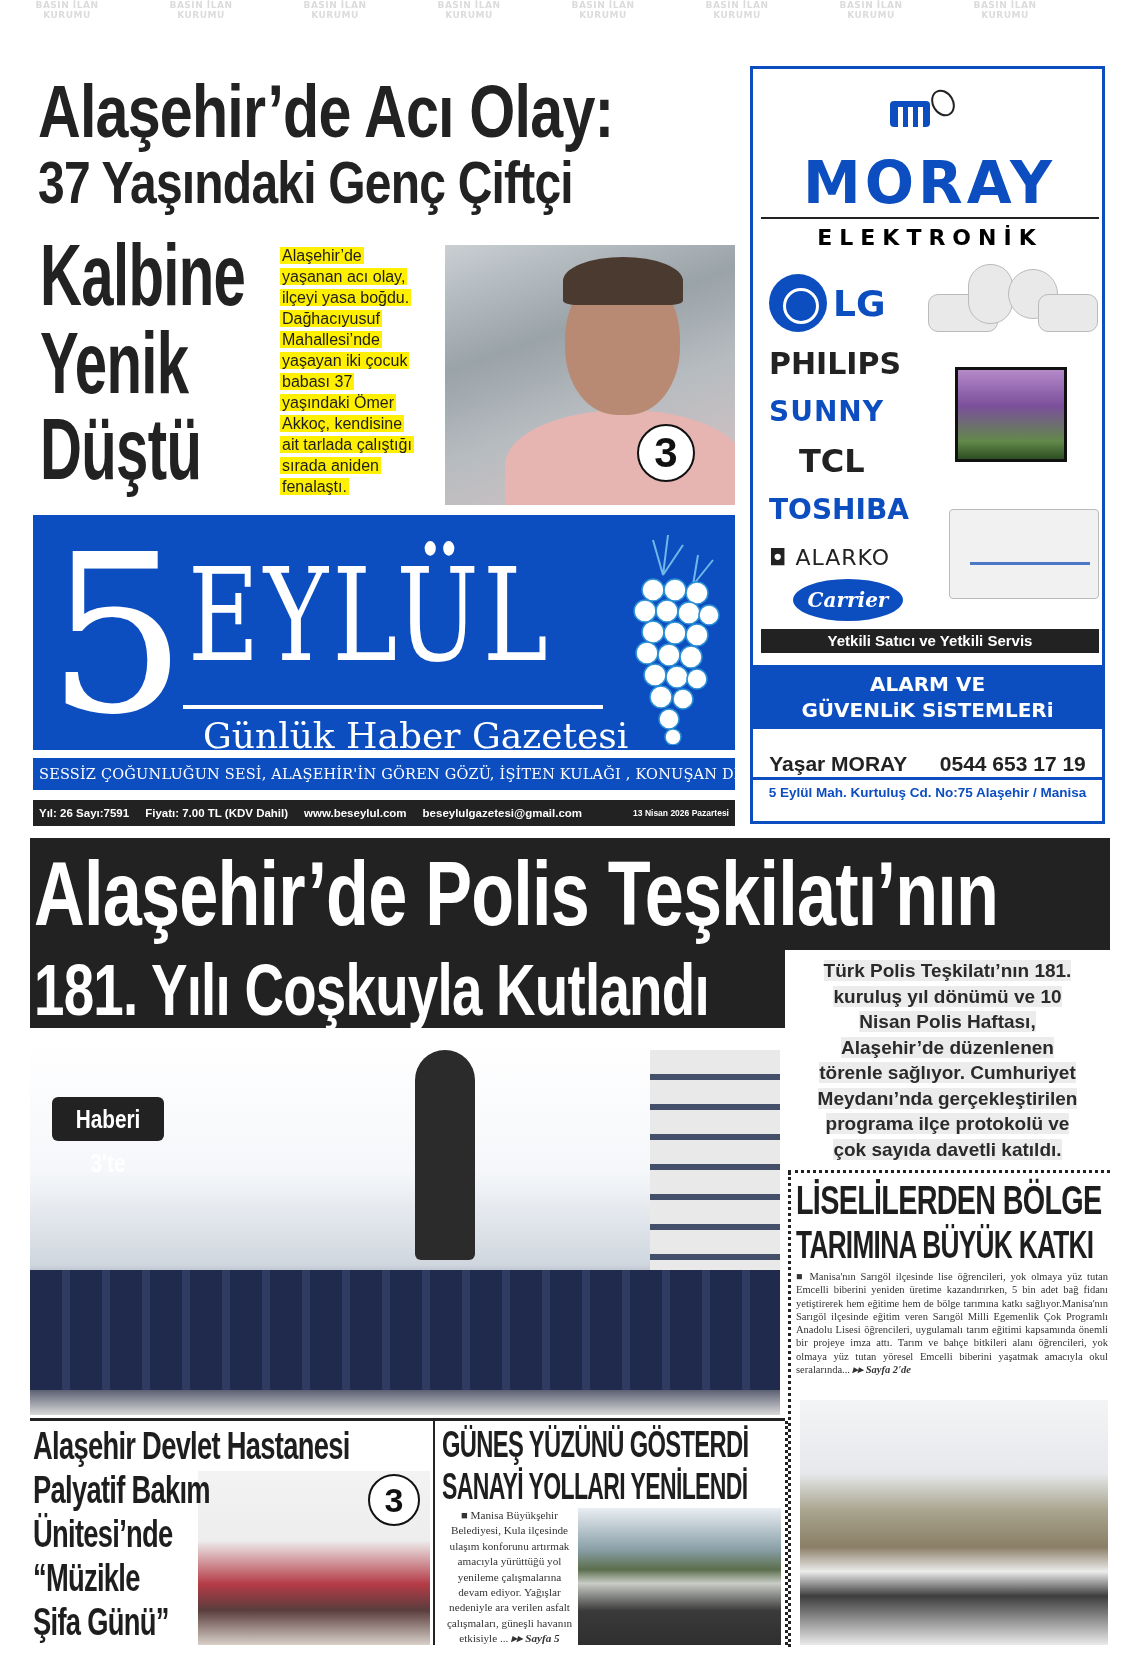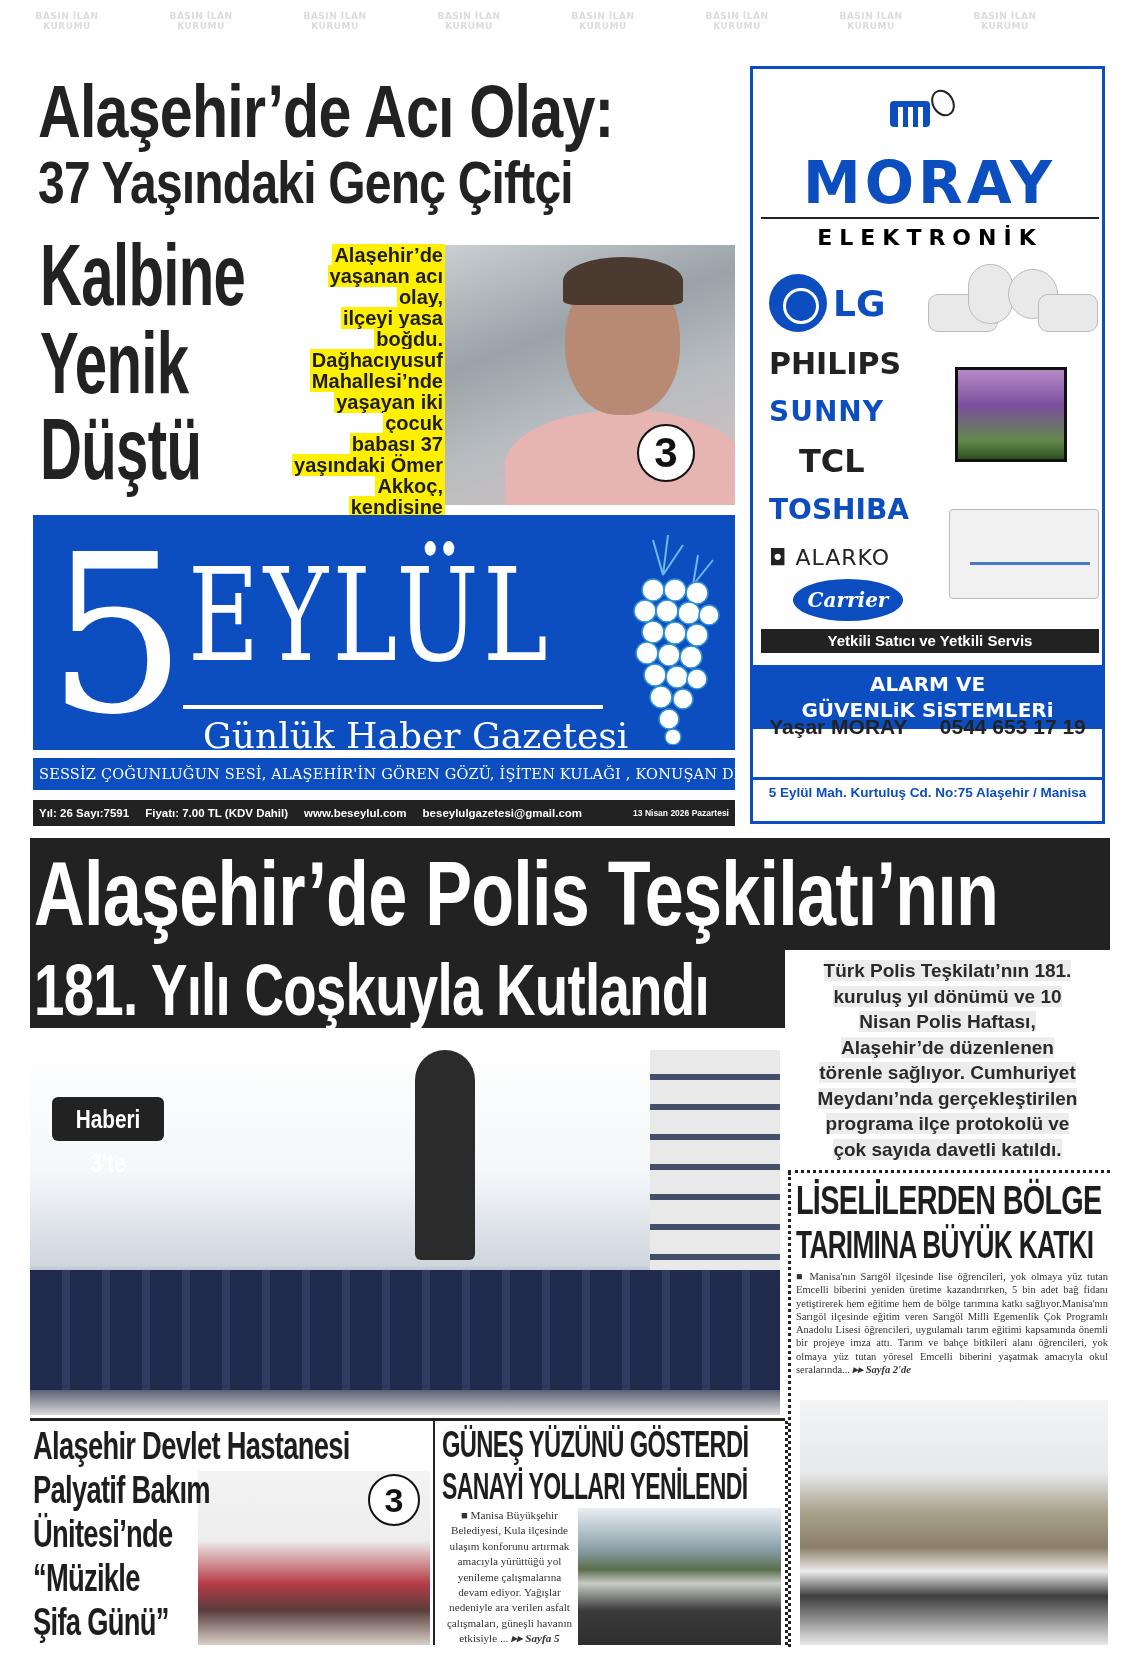--- a/index.html
+++ b/index.html
@@ -1,34 +1,34 @@
 <!DOCTYPE html>
 <html><head>
 <meta charset="utf-8">
 <style>
   * { box-sizing: border-box; margin: 0; padding: 0; }
   body { width: 1140px; height: 1677px; background: #ffffff; position: relative; overflow: hidden; font-family: "Liberation Sans", sans-serif; color: #1e1e1e; }
   .abs { position: absolute; }
 
   
-  .wm-row { position: absolute; left: 0; top: 0; width: 1072px; height: 26px; display: flex; justify-content: space-around; margin-top: 11px; }
+  .wm-row { position: absolute; left: 0; top: 0; width: 1072px; height: 26px; display: flex; justify-content: space-around; }
   .wm { font-family: "DejaVu Sans", sans-serif; font-size: 9px; line-height: 10px; color: #dcdcdc; text-align: center; font-weight: bold; letter-spacing: 0.5px; }
 
   
   .cond { font-family: "Liberation Sans", sans-serif; font-weight: bold; transform-origin: left top; display: inline-block; white-space: nowrap; letter-spacing: -1px; }
 
   
   #h1 { left: 38px; top: 72px; font-size: 74px; line-height: 80px; transform: scaleX(0.80); color: #222; }
   #h2 { left: 38px; top: 150px; font-size: 60px; line-height: 66px; transform: scaleX(0.80); color: #222; }
   .bigword { font-size: 88px; line-height: 90px; transform: scaleX(0.66); color: #222; }
   #kalbine { left: 40px; top: 230px; }
   #yenik { left: 40px; top: 318px; }
   #dustu { left: 40px; top: 404px; }
 
-  #lead-top { left: 280px; top: 245px; width: 165px; text-align: right; font-size: 20px; line-height: 21px; font-weight: bold; color: #1e1e1e; }
+  #lead-top { left: 280px; top: 245px; width: 165px; text-align: left; font-size: 16px; line-height: 21px; font-weight: normal; color: #1e1e1e; }
   #lead-top span.hl { background: #ffef00; padding: 0 2px; box-decoration-break: clone; -webkit-box-decoration-break: clone; }
   #photo-farmer { left: 445px; top: 245px; width: 290px; height: 260px; background: linear-gradient(160deg, #c9cfd3 0%, #9aa3a8 35%, #b7bcc0 60%, #d8c3c3 100%); overflow: hidden; }
   #photo-farmer .face { position: absolute; left: 120px; top: 20px; width: 115px; height: 150px; border-radius: 50% 50% 45% 45%; background: #b98a73; }
   #photo-farmer .hair { position: absolute; left: 118px; top: 12px; width: 120px; height: 48px; border-radius: 50% 50% 10% 10%; background: #4b3a30; }
   #photo-farmer .shirt { position: absolute; left: 60px; top: 165px; width: 240px; height: 110px; border-radius: 50% 50% 0 0; background: #e6b5b1; }
   .circle-num { position: absolute; width: 58px; height: 58px; border: 2px solid #111; border-radius: 50%; background: #fff; font-size: 42px; font-weight: bold; text-align: center; line-height: 54px; color: #111; }
   #num-farmer { left: 637px; top: 424px; }
 
   
   #masthead { left: 33px; top: 515px; width: 702px; height: 235px; background: #0c4ec0; overflow: hidden; }
@@ -57,21 +57,21 @@
   #b-tcl { top: 373px; left: 46px; font-size: 32px; color: #222; }
   #b-toshiba { top: 424px; font-size: 28px; color: #0c4ec0; }
   #b-alarko { top: 476px; font-size: 22px; color: #222; font-weight: normal; letter-spacing: 1px; }
   #b-carrier { top: 510px; left: 40px; width: 110px; height: 42px; border-radius: 50%; background: #0c4ec0; border: 2px solid #0c4ec0; color: #fff; font-family: "DejaVu Serif", serif; font-style: italic; font-size: 20px; text-align: center; line-height: 38px; }
   .cam { position: absolute; background: #e9e9e9; border: 1px solid #bbb; border-radius: 10px; }
   #tv { position: absolute; left: 202px; top: 298px; width: 112px; height: 95px; background: linear-gradient(180deg,#b58ac9 0%,#7b4f9c 40%,#62894a 80%,#2d4e21 100%); border: 3px solid #111; }
   #ac { position: absolute; left: 196px; top: 440px; width: 150px; height: 90px; background: #f1f1f1; border: 1px solid #bbb; border-radius: 4px; }
   #ac::after { content: ""; position: absolute; left: 20px; top: 52px; width: 120px; height: 3px; background: #4c78c6; }
   #ad-yetkili { position: absolute; left: 8px; top: 560px; width: 338px; height: 24px; background: #222; color: #fff; font-weight: bold; font-size: 15px; line-height: 24px; text-align: center; }
   #ad-alarm { position: absolute; left: 0; top: 596px; width: 349px; height: 64px; background: #0c4ec0; color: #fff; font-family: "DejaVu Sans", sans-serif; font-weight: bold; font-size: 20px; line-height: 26px; text-align: center; padding-top: 6px; }
-  #ad-contact { position: absolute; left: 0; top: 632px; width: 349px; height: 38px; display: flex; justify-content: space-around; align-items: flex-end; font-weight: bold; font-size: 21px; color: #222; }
+  #ad-contact { position: absolute; left: 0; top: 676px; width: 349px; height: 38px; display: flex; justify-content: space-around; align-items: center; font-weight: bold; font-size: 21px; color: #222; }
   #ad-contact-rule { position: absolute; left: 0; top: 708px; width: 349px; height: 3px; background: #0c4ec0; }
   #ad-address { position: absolute; left: 0; top: 716px; width: 349px; text-align: center; font-weight: bold; font-size: 13.5px; color: #0c4ec0; white-space: nowrap; }
 
   
   #police-bar1 { left: 30px; top: 838px; width: 1080px; height: 112px; background: #222; }
   #police-h1 { left: 34px; top: 842px; font-size: 90px; line-height: 104px; transform: scaleX(0.78); color: #fff; }
   #police-bar2 { left: 30px; top: 950px; width: 755px; height: 78px; background: #222; }
   #police-h2 { left: 34px; top: 952px; font-size: 72px; line-height: 76px; transform: scaleX(0.76); color: #fff; }
   #police-lead { left: 785px; top: 958px; width: 325px; text-align: center; font-size: 19px; line-height: 25.5px; font-weight: bold; color: #2a2a2a; }
   #police-lead span { background: #ececec; box-decoration-break: clone; -webkit-box-decoration-break: clone; }

